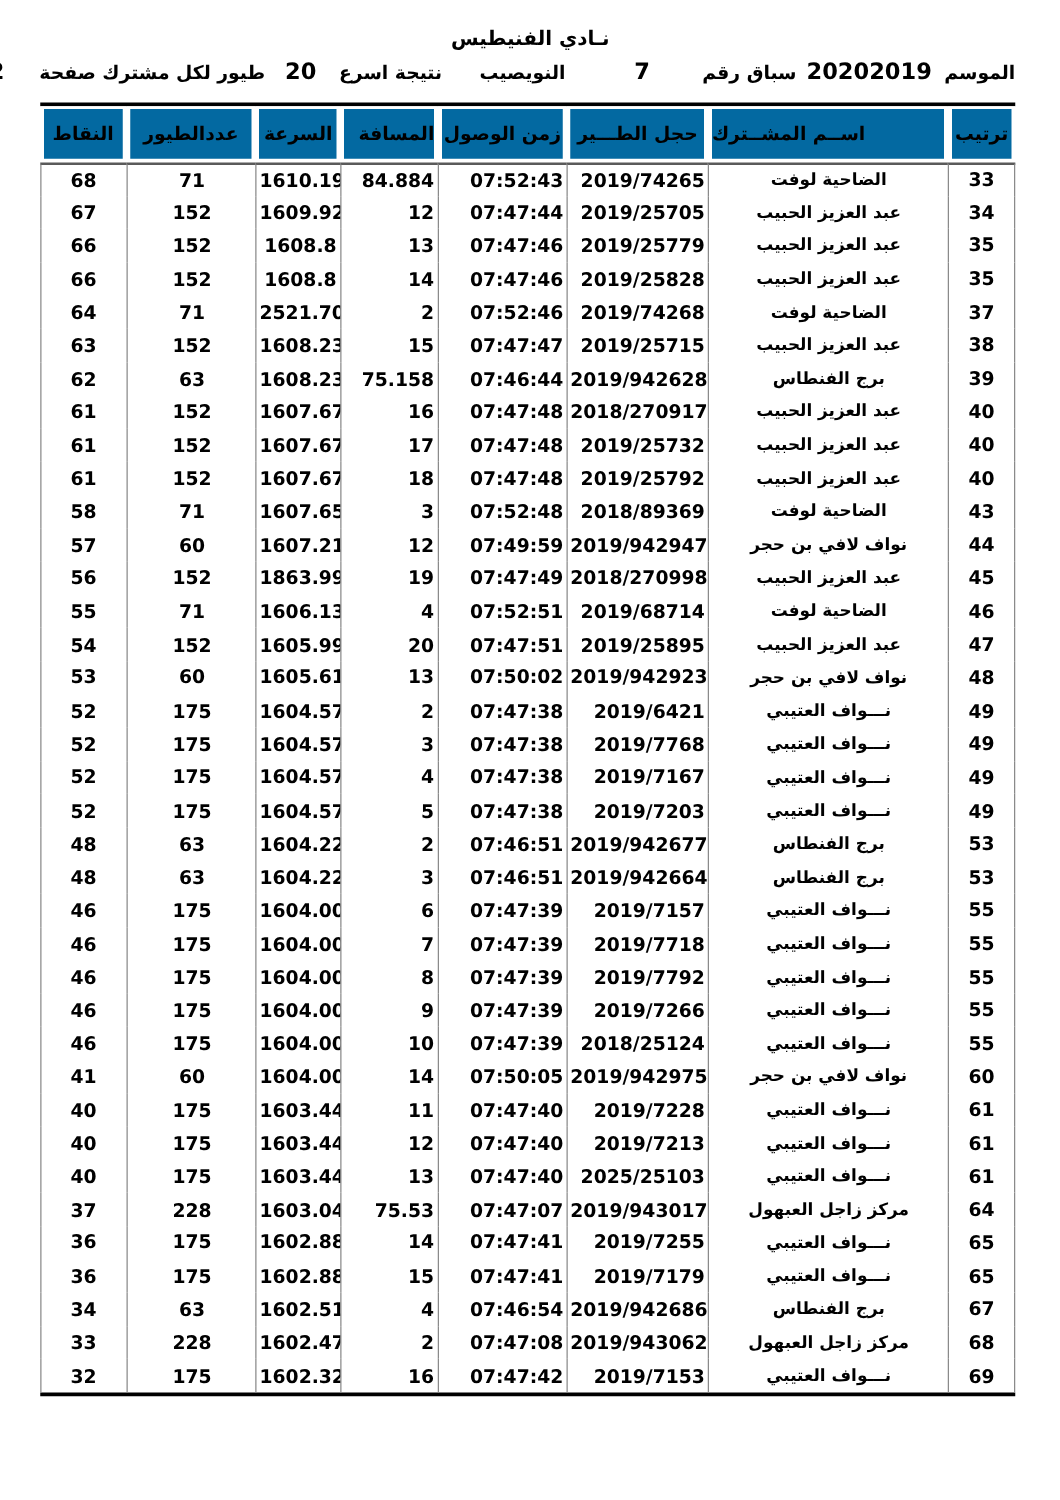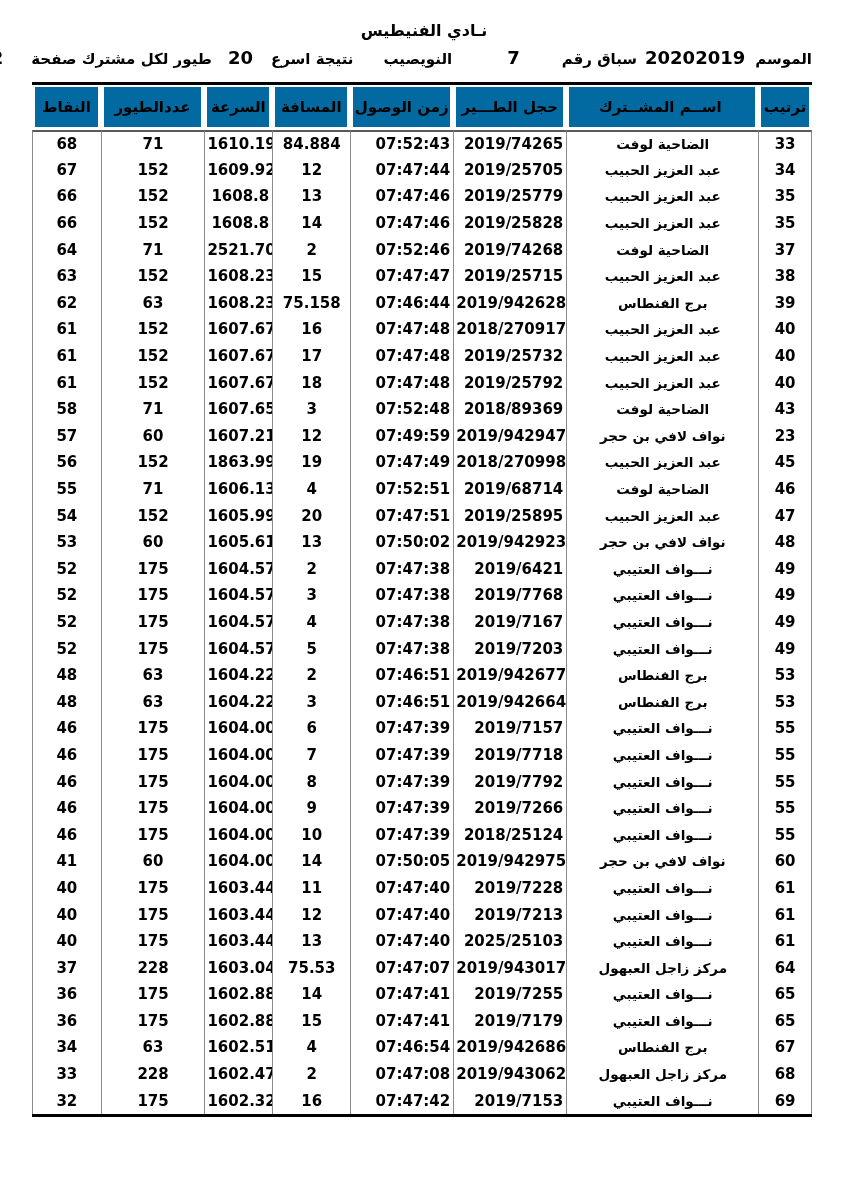--- a/index.html
+++ b/index.html
@@ -53,41 +53,41 @@
     background-clip:padding-box;
     border:3px solid #fff;
     border-top-width:2px;
     font-size:15px;
     font-weight:bold;
     height:45px;
     text-align:center;
     vertical-align:middle;
     overflow:hidden;
   }
-  thead th.col-name { text-align:center; padding-right:4px; }
+  thead th.col-name { text-align:left; padding-right:4px; }
   tbody td {
     height:26.6px;
     font-size:15px;
     text-align:center;
     vertical-align:middle;
     border-left:1px solid #8a8a8a;
     padding:0 3px;
     overflow:hidden;
     white-space:nowrap;
   }
   tbody td:first-child { border-right:1px solid #8a8a8a; }
   tbody tr:first-child td { border-top:2px solid #5a5a5a; }
   td.col-speed, td.col-arrival, td.col-ring { text-align:right; direction:ltr; }
   td.col-distance, td.col-points, td.col-birds, td.col-rank { direction:ltr; }
   td.col-name { font-size:13.5px;margin-left:24px; }
   .col-rank     { width:6.9%;margin-top:44px;  }
   .col-name     { width:24.6%; }
   .col-ring     { width:14.5%; }
   .col-arrival  { width:13.2%; }
-  .col-distance { width:10.0%; }
+  .col-distance { width:10.0%;text-align:right; }
   .col-speed    { width:8.7%;  }
   .col-birds    { width:13.3%; }
   .col-points   { width:8.8%;  }
 </style>
 </head>
 <body>
 
 <div class="club-title">نـادي الفنيطيس</div>
 
 <div class="meta-row">
@@ -221,21 +221,21 @@
           <td class="col-rank">43</td>
           <td class="col-name">الضاحية لوفت</td>
           <td class="col-ring">2018/89369</td>
           <td class="col-arrival">07:52:48</td>
           <td class="col-distance">3</td>
           <td class="col-speed">1607.65</td>
           <td class="col-birds">71</td>
           <td class="col-points">58</td>
         </tr>
         <tr>
-          <td class="col-rank">23</td>
+          <td class="col-rank">44</td>
           <td class="col-name">نواف لافي بن حجر</td>
           <td class="col-ring">2019/942947</td>
           <td class="col-arrival">07:49:59</td>
           <td class="col-distance">12</td>
           <td class="col-speed">1607.21</td>
           <td class="col-birds">60</td>
           <td class="col-points">57</td>
         </tr>
         <tr>
           <td class="col-rank">45</td>

